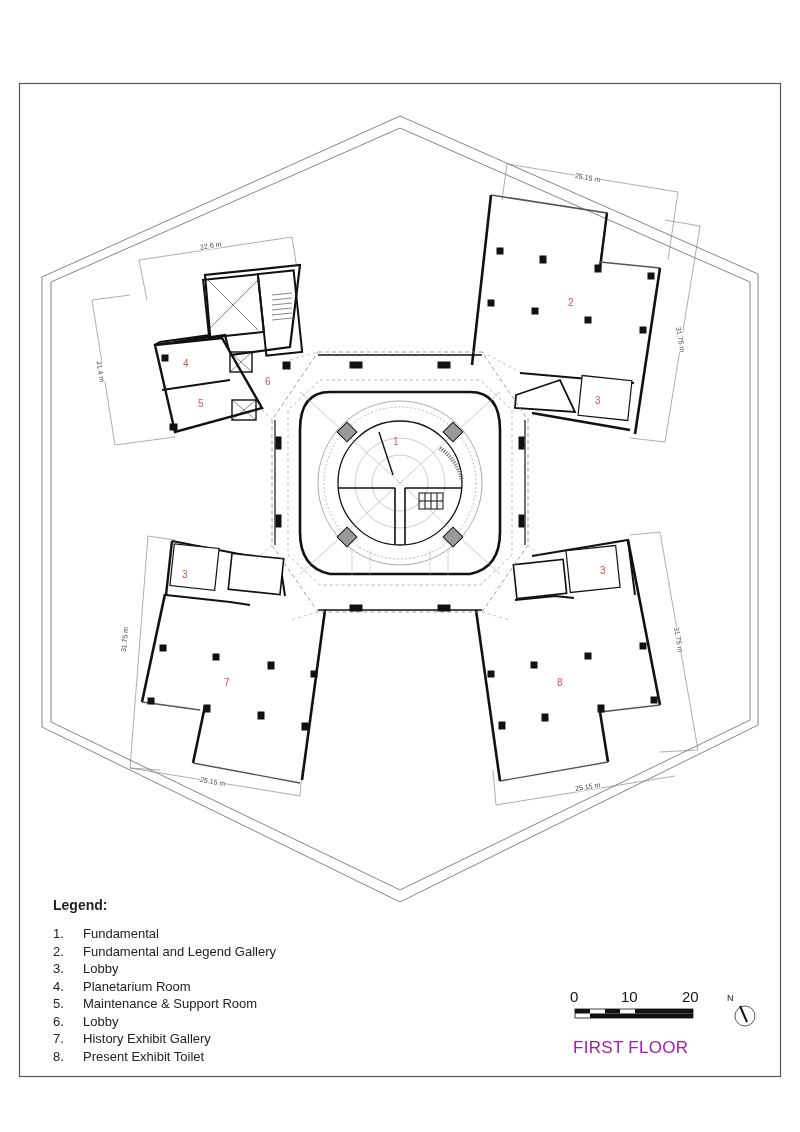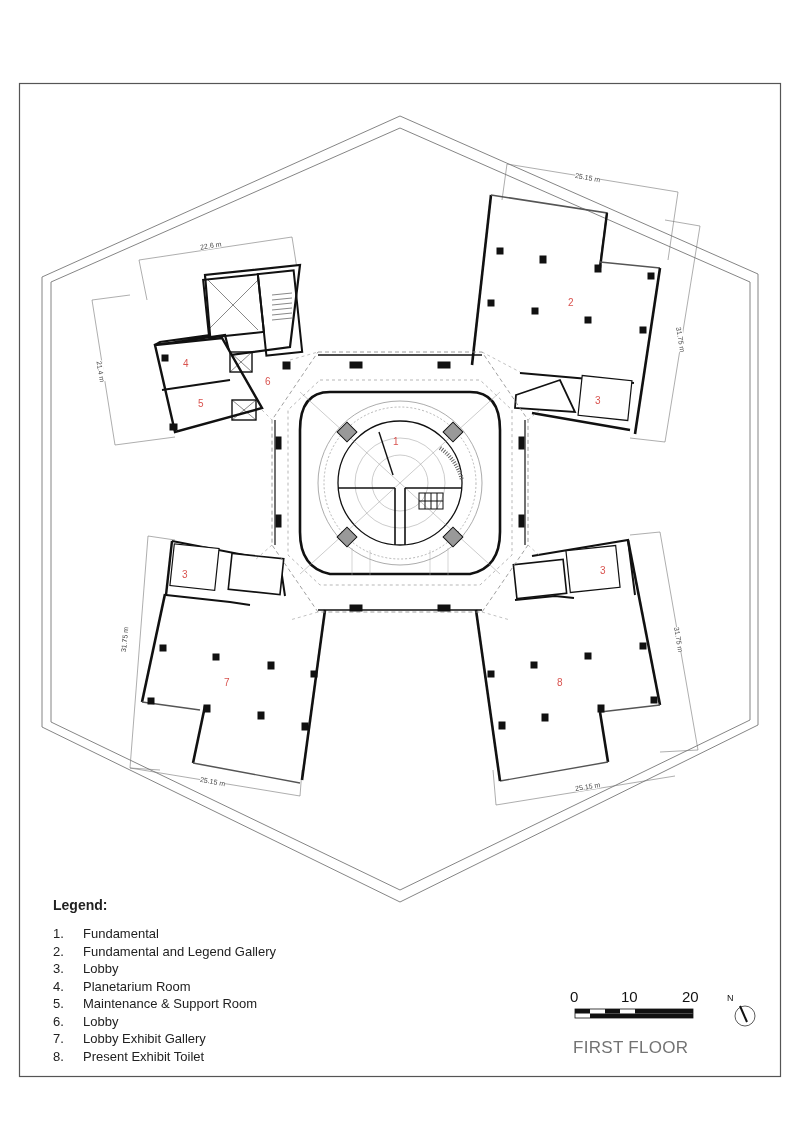--- a/index.html
+++ b/index.html
@@ -8,21 +8,21 @@
   .sheet { position: absolute; left: 0; top: 0; width: 800px; height: 1132px; }
   svg.plan { position: absolute; left: 0; top: 0; }
   .legend { position: absolute; left: 53px; top: 897px; color: #222; }
   .legend-title { font-weight: bold; font-size: 14px; margin-bottom: 12px; }
   .legend-list { margin: 0; padding: 0; list-style: none; font-size: 13px; line-height: 17.5px; }
   .legend-list li { display: flex; }
   .legend-num { width: 30px; }
   .scale-block { position: absolute; left: 568px; top: 988px; }
   .scale-labels { position: relative; height: 18px; width: 140px; font-size: 15px; color: #111; }
   .scale-labels span { position: absolute; top: 0; }
-  .floor-title { position: absolute; left: 573px; top: 1038px; font-size: 17px; color: #737373; letter-spacing: 0.3px; }
+  .floor-title { position: absolute; left: 573px; top: 1038px; font-size: 17px; color: #a21caf; letter-spacing: 0.3px; }
   .north { position: absolute; left: 727px; top: 993px; width: 30px; height: 40px; }
   .north-label { position: absolute; left: 0; top: 0; font-size: 9px; color: #111; }
 </style>
 </head>
 <body>
 
 <div class="sheet">
 <svg class="plan" width="800" height="1132" viewBox="0 0 800 1132">
 
   <rect x="19.5" y="83.5" width="761" height="993" fill="none" stroke="#555" stroke-width="1.2"></rect>
@@ -261,21 +261,21 @@
     <li>
           <span class="legend-num">5.</span>
           <span>Maintenance &amp; Support Room</span>
         </li>
     <li>
           <span class="legend-num">6.</span>
           <span>Lobby</span>
         </li>
     <li>
           <span class="legend-num">7.</span>
-          <span>Lobby Exhibit Gallery</span>
+          <span>History Exhibit Gallery</span>
         </li>
     <li>
           <span class="legend-num">8.</span>
           <span>Present Exhibit Toilet</span>
         </li>
   </ul>
 </div>
 
 <div class="scale-block">
   <div class="scale-labels">

